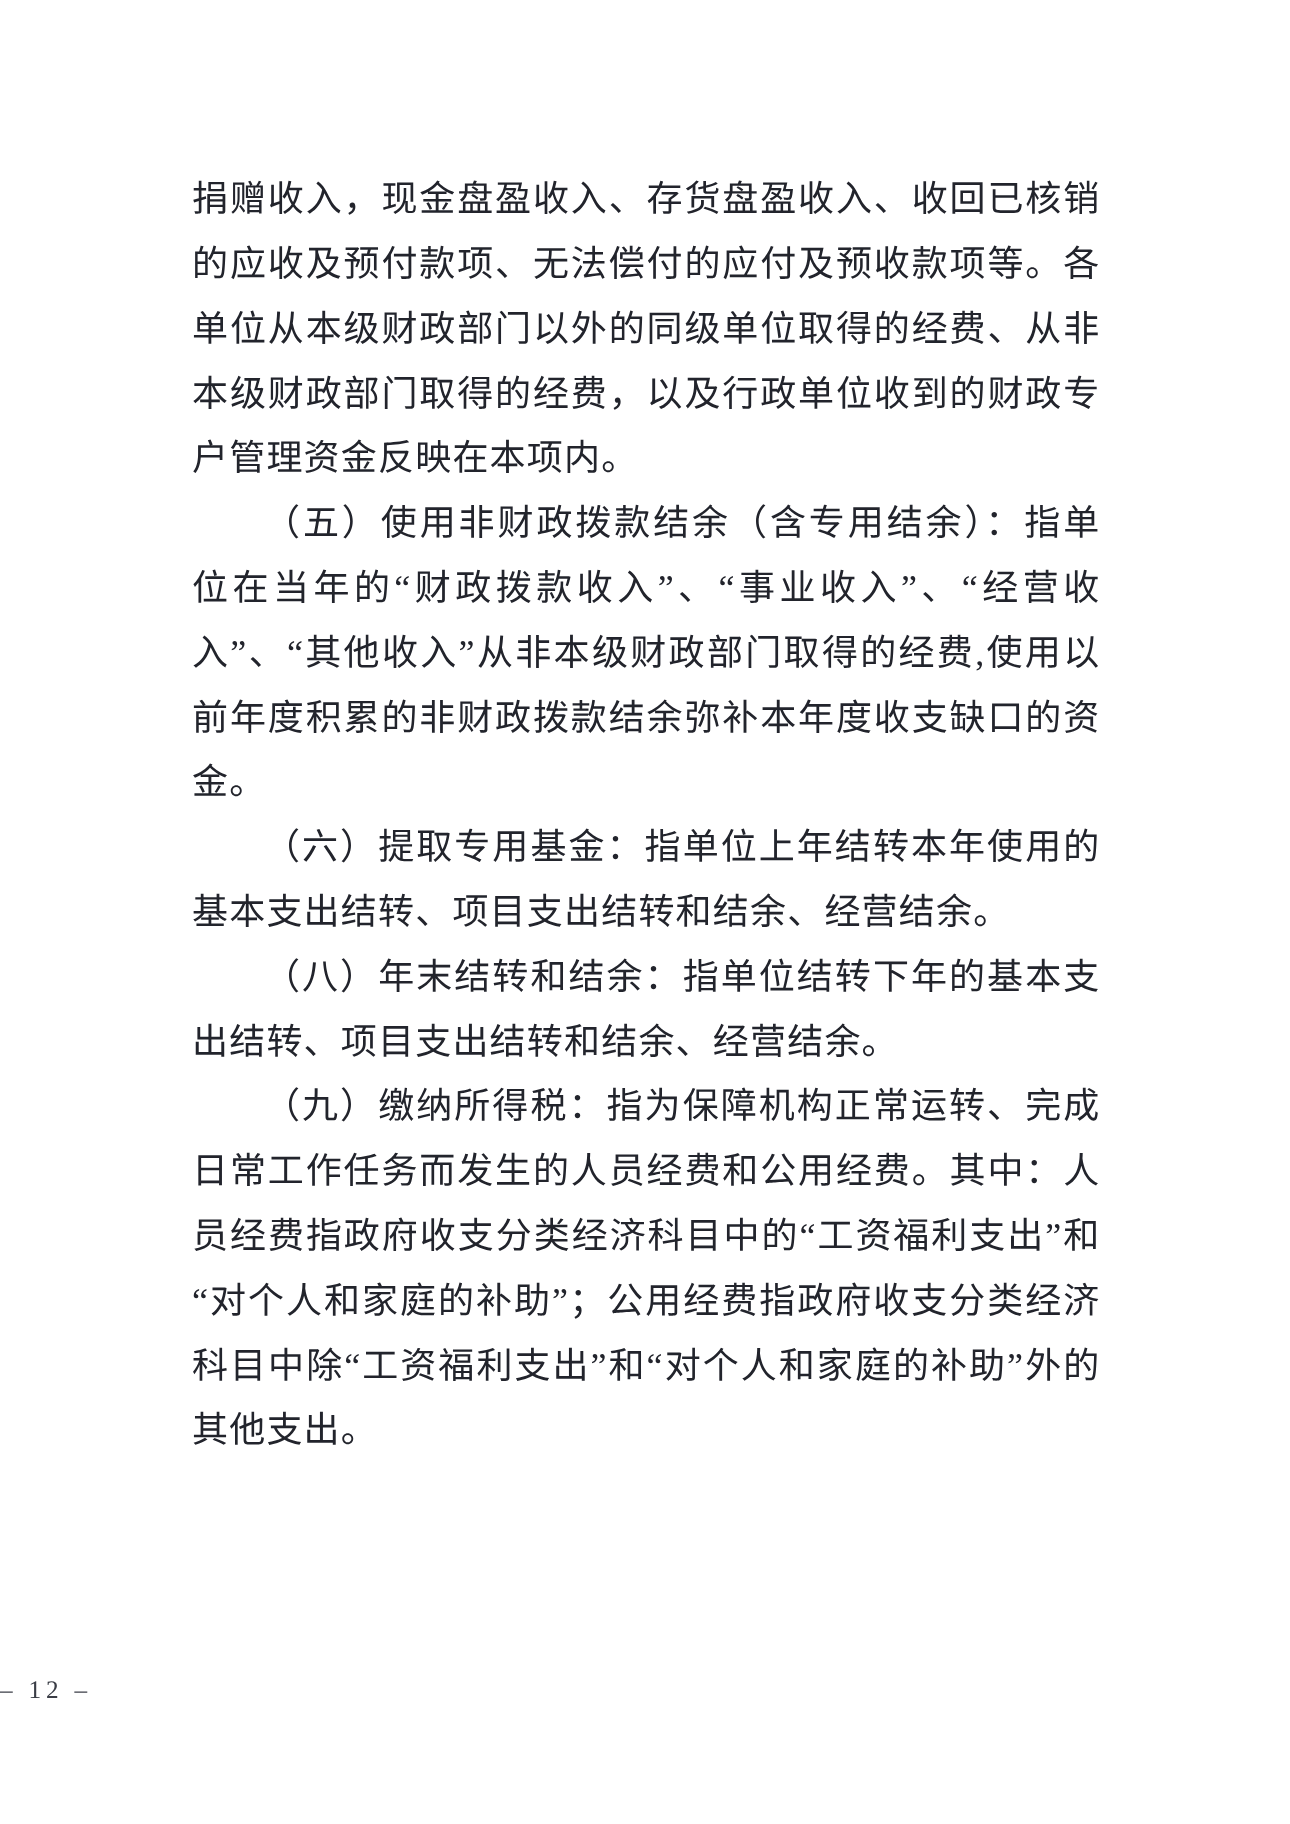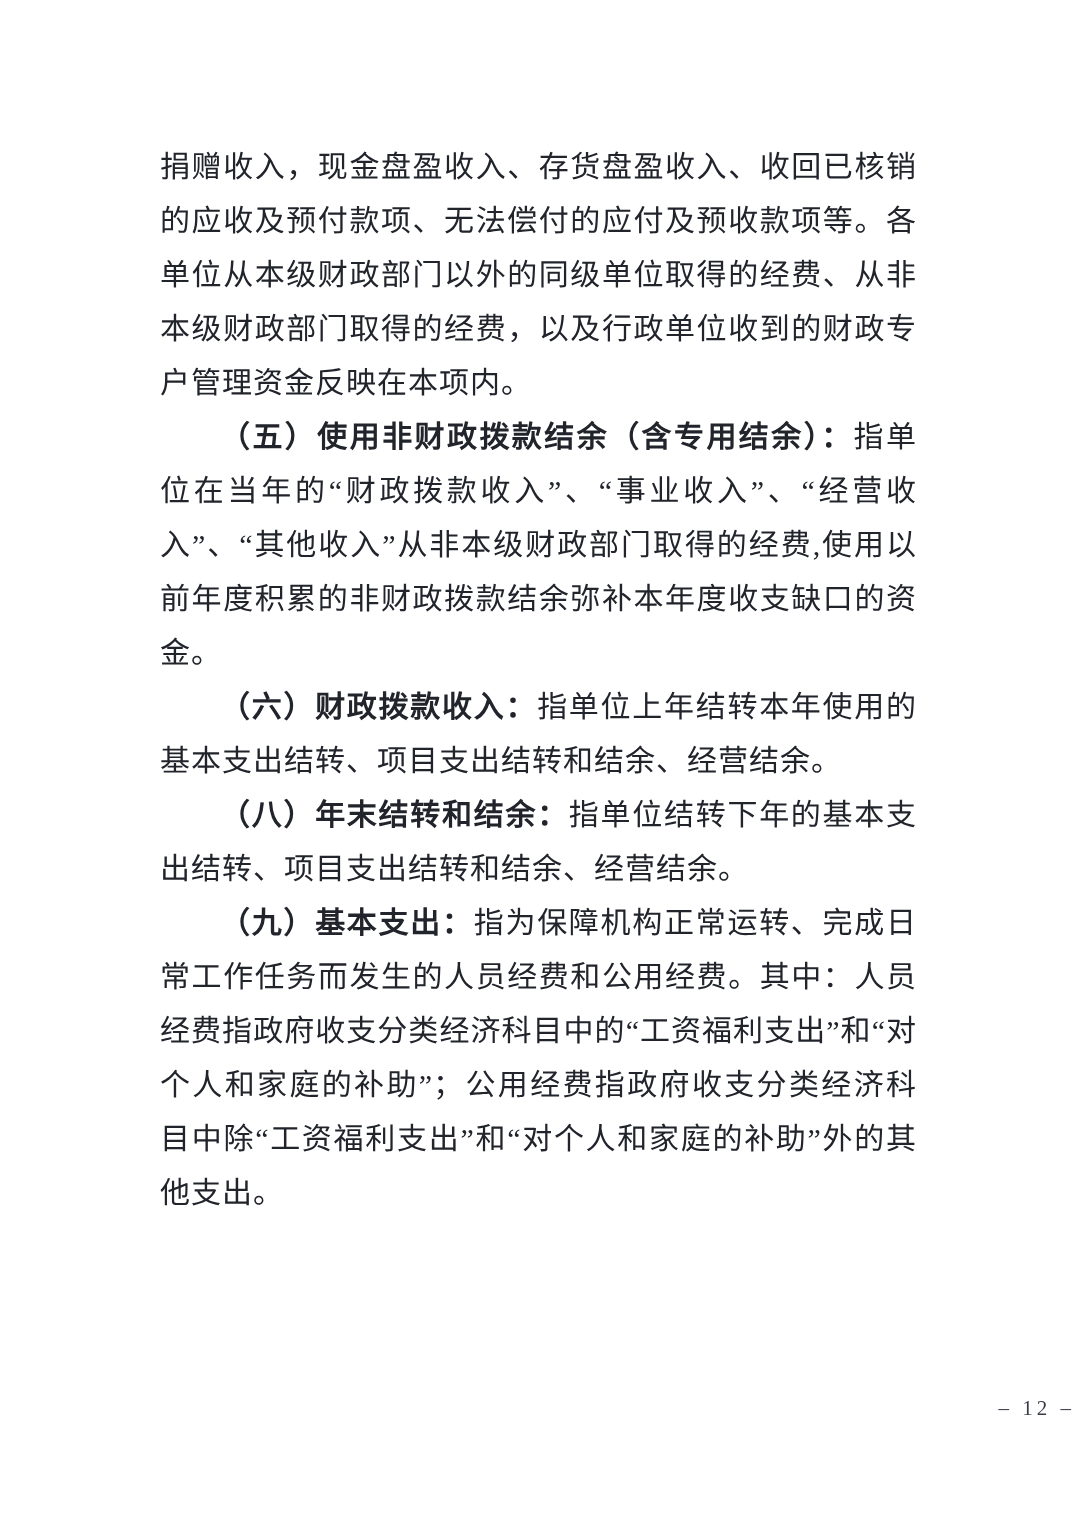--- a/index.html
+++ b/index.html
@@ -28,37 +28,37 @@
     line-height: 54px;
     color: #22242c;
     text-align: justify;
     text-justify: inter-character;
     letter-spacing: 1px;
   }
   .para.indent {
     text-indent: 2em;
   }
   .seg { font-weight: normal; }
-  .seg.bold { font-weight: bold; }
+  .seg.bold { font-weight: normal; }
   .page-number {
     position: absolute;
     left: 0;
     right: 0;
     top: 1396px;
-    text-align: right;
+    text-align: left;
     font-size: 21px;
     color: #3a3d46;
     letter-spacing: 4px;
   }
 </style>
 </head>
 <body>
 
 <div class="page">
   <div class="content">
       <p class="para"><span class="seg">捐赠收入，现金盘盈收入、存货盘盈收入、收回已核销的应收及预付款项、无法偿付的应付及预收款项等。各单位从本级财政部门以外的同级单位取得的经费、从非本级财政部门取得的经费，以及行政单位收到的财政专户管理资金反映在本项内。</span></p>
       <p class="para indent"><span class="seg bold">（五）使用非财政拨款结余（含专用结余）：</span><span class="seg">指单位在当年的“财政拨款收入”、“事业收入”、“经营收入”、“其他收入”从非本级财政部门取得的经费,使用以前年度积累的非财政拨款结余弥补本年度收支缺口的资金。</span></p>
-      <p class="para indent"><span class="seg bold">（六）财政拨款收入：</span><span class="seg">指单位上年结转本年使用的基本支出结转、项目支出结转和结余、经营结余。</span></p>
+      <p class="para indent"><span class="seg bold">（六）提取专用基金：</span><span class="seg">指单位上年结转本年使用的基本支出结转、项目支出结转和结余、经营结余。</span></p>
       <p class="para indent"><span class="seg bold">（八）年末结转和结余：</span><span class="seg">指单位结转下年的基本支出结转、项目支出结转和结余、经营结余。</span></p>
-      <p class="para indent"><span class="seg bold">（九）基本支出：</span><span class="seg">指为保障机构正常运转、完成日常工作任务而发生的人员经费和公用经费。其中：人员经费指政府收支分类经济科目中的“工资福利支出”和“对个人和家庭的补助”；公用经费指政府收支分类经济科目中除“工资福利支出”和“对个人和家庭的补助”外的其他支出。</span></p>
+      <p class="para indent"><span class="seg bold">（九）缴纳所得税：</span><span class="seg">指为保障机构正常运转、完成日常工作任务而发生的人员经费和公用经费。其中：人员经费指政府收支分类经济科目中的“工资福利支出”和“对个人和家庭的补助”；公用经费指政府收支分类经济科目中除“工资福利支出”和“对个人和家庭的补助”外的其他支出。</span></p>
     </div>
   <div class="page-number">– 12 –</div>
 </div>
 
 </body></html>

